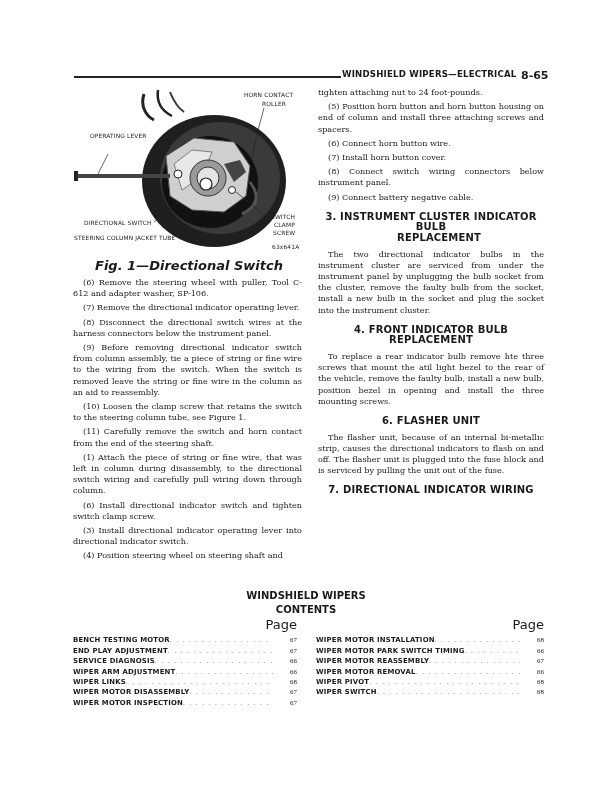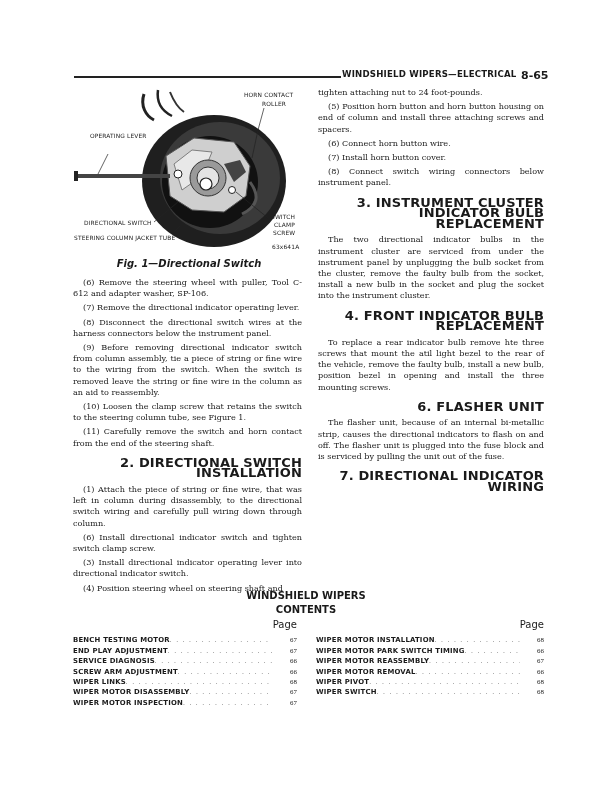--- a/index.html
+++ b/index.html
@@ -9,33 +9,33 @@
   .hdr-rule{position:absolute;left:74px;top:76px;width:267px;height:2px;background:#222;}
   .hdr-title{position:absolute;left:342px;top:69px;font-family:"DejaVu Sans","Liberation Sans",sans-serif;
              font-weight:bold;font-size:8.6px;letter-spacing:0.2px;}
   .hdr-num{position:absolute;left:521px;top:69px;font-family:"DejaVu Sans","Liberation Sans",sans-serif;
            font-weight:bold;font-size:11px;}
   .col{position:absolute;font-size:8.1px;line-height:11.2px;text-align:justify;}
   .col-left{left:73px;width:229px;}
   .col-right{left:318px;width:226px;top:87px;}
   .col p{margin:0 0 3px 0;text-indent:10px;}
   .col p.noindent{text-indent:0;}
-  .sec{font-family:"DejaVu Sans","Liberation Sans",sans-serif;font-weight:bold;font-size:13px;
-       line-height:10.6px;margin:9px 0 5px 0;letter-spacing:0.15px;text-align:right;}
+  .sec{font-family:"DejaVu Sans","Liberation Sans",sans-serif;font-weight:bold;font-size:10px;
+       line-height:10.6px;margin:9px 0 5px 0;letter-spacing:0.15px;text-align:center;}
   .sec .cont{display:block;padding-left:16px;}
   .fig{position:absolute;left:74px;top:86px;width:230px;height:184px;}
   .fig svg{position:absolute;left:0;top:0;}
   .lbl{position:absolute;font-family:"DejaVu Sans","Liberation Sans",sans-serif;font-size:5.9px;
        line-height:7.4px;color:#222;letter-spacing:0.15px;}
   .caption{position:absolute;left:0;width:230px;top:172px;text-align:center;
-           font-family:"DejaVu Sans","Liberation Sans",sans-serif;font-style:italic;font-weight:bold;font-size:10px;}
+           font-family:"DejaVu Sans","Liberation Sans",sans-serif;font-style:italic;font-weight:bold;font-size:13px;}
   .toc-title{position:absolute;left:0;width:612px;text-align:center;font-family:"DejaVu Sans","Liberation Sans",sans-serif;
              font-weight:bold;font-size:10px;}
   .toc-col{position:absolute;font-family:"DejaVu Sans","Liberation Sans",sans-serif;font-size:6.9px;line-height:10.4px;}
-  .toc-col .page-hd{text-align:right;font-weight:normal;font-size:10px;margin-bottom:5px;padding-right:0;}
+  .toc-col .page-hd{text-align:right;font-weight:normal;font-size:13px;margin-bottom:5px;padding-right:0;}
   .toc-row{display:flex;align-items:baseline;}
   .toc-row .t{font-weight:bold;white-space:nowrap;letter-spacing:0.2px;}
   .toc-row .d{flex:1;overflow:hidden;white-space:nowrap;color:#555;letter-spacing:1.3px;font-size:6px;}
   .toc-row .d::after{content:". . . . . . . . . . . . . . . . . . . . . . . . . . . . . . . . . . . . . . . . . . . . . . . . . . . . .";}
   .toc-row .n{width:24px;text-align:right;font-family:Liberation Serif, serif;}
 </style>
 </head>
 <body>
 
 <div class="page">
@@ -90,33 +90,33 @@
     <div class="caption">Fig. 1—Directional Switch</div>
   </div>
 
   <div class="col col-left" style="top:277px;">
     <p>(6) Remove the steering wheel with puller, Tool C-612 and adapter washer, SP-106.</p>
     <p>(7) Remove the directional indicator operating lever.</p>
     <p>(8) Disconnect the directional switch wires at the harness connectors below the instrument panel.</p>
     <p>(9) Before removing directional indicator switch from column assembly, tie a piece of string or fine wire to the wiring from the switch. When the switch is removed leave the string or fine wire in the column as an aid to reassembly.</p>
     <p>(10) Loosen the clamp screw that retains the switch to the steering column tube, see Figure 1.</p>
     <p>(11) Carefully remove the switch and horn contact from the end of the steering shaft.</p>
-    <div class="sec">2. DIRECTIONAL SWITCH INSTALLATION</div>
     <p>(1) Attach the piece of string or fine wire, that was left in column during disassembly, to the directional switch wiring and carefully pull wiring down through column.</p>
     <p>(6) Install directional indicator switch and tighten switch clamp screw.</p>
     <p>(3) Install directional indicator operating lever into directional indicator switch.</p>
     <p>(4) Position steering wheel on steering shaft and</p>
   </div>
 
   <div class="col col-right">
     <p class="noindent">tighten attaching nut to 24 foot-pounds.</p>
     <p>(5) Position horn button and horn button housing on end of column and install three attaching screws and spacers.</p>
     <p>(6) Connect horn button wire.</p>
     <p>(7) Install horn button cover.</p>
     <p>(8) Connect switch wiring connectors below instrument panel.</p>
+    <p>(9) Connect battery negative cable.</p>
     <div class="sec">
       <span>3. INSTRUMENT CLUSTER INDICATOR BULB</span>
       <span class="cont">REPLACEMENT</span>
     </div>
     <p>The two directional indicator bulbs in the instrument cluster are serviced from under the instrument panel by unplugging the bulb socket from the cluster, remove the faulty bulb from the socket, install a new bulb in the socket and plug the socket into the instrument cluster.</p>
     <div class="sec">4. FRONT INDICATOR BULB REPLACEMENT</div>
     <p>To replace a rear indicator bulb remove hte three screws that mount the atil light bezel to the rear of the vehicle, remove the faulty bulb, install a new bulb, position bezel in opening and install the three mounting screws.</p>
     <div class="sec">6. FLASHER UNIT</div>
     <p>The flasher unit, because of an internal bi-metallic strip, causes the directional indicators to flash on and off. The flasher unit is plugged into the fuse block and is serviced by pulling the unit out of the fuse.</p>
     <div class="sec">7. DIRECTIONAL INDICATOR WIRING</div>
@@ -136,21 +136,21 @@
         <span class="t">END PLAY ADJUSTMENT</span>
         <span class="d"></span>
         <span class="n">67</span>
       </div>
     <div class="toc-row">
         <span class="t">SERVICE DIAGNOSIS</span>
         <span class="d"></span>
         <span class="n">66</span>
       </div>
     <div class="toc-row">
-        <span class="t">SCREW ARM ADJUSTMENT</span>
+        <span class="t">WIPER ARM ADJUSTMENT</span>
         <span class="d"></span>
         <span class="n">66</span>
       </div>
     <div class="toc-row">
         <span class="t">WIPER LINKS</span>
         <span class="d"></span>
         <span class="n">68</span>
       </div>
     <div class="toc-row">
         <span class="t">WIPER MOTOR DISASSEMBLY</span>

